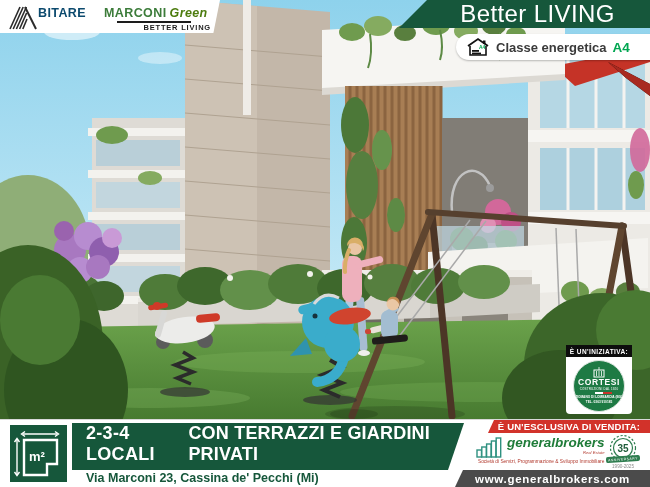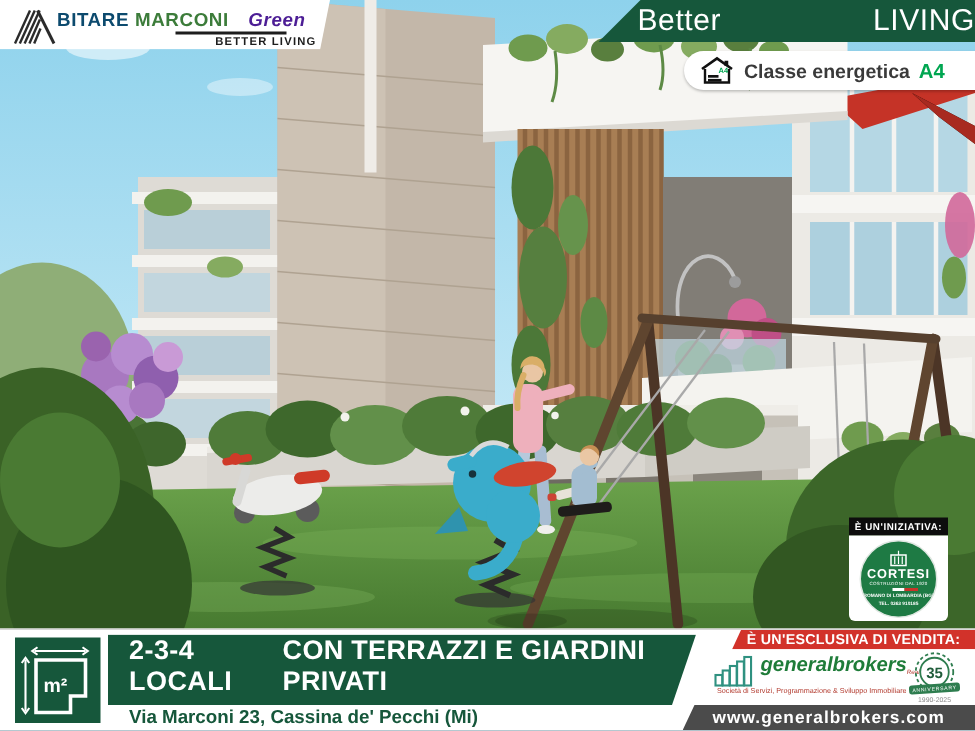--- a/index.html
+++ b/index.html
@@ -17,30 +17,30 @@
   body{font-family:"Liberation Sans",sans-serif;background:#888;}
   .poster{position:relative;width:650px;height:487px;overflow:hidden;background:#bfe3f2;margin:0 auto;}
   .scene{position:absolute;left:0;top:0;}
 
   
   .logo-bar{position:absolute;left:0;top:0;width:220px;height:33px;background:#fff;
     clip-path:polygon(0 0,100% 0,97% 100%,0 100%);}
   .logo-a{position:absolute;left:8px;top:3px;}
   .logo-text-row{position:absolute;left:38px;top:6px;white-space:nowrap;font-size:12.5px;font-weight:bold;letter-spacing:.4px;}
   .logo-part1{color:#0c4a6e;}
-  .logo-part2{color:var(--logo-green);margin-left:4px;}
-  .logo-part3{color:#4c1d95;font-style:italic;font-weight:600;margin-left:13px;}
+  .logo-part2{color:var(--logo-green);margin-left:18px;}
+  .logo-part3{color:#4d7c0f;font-style:italic;font-weight:600;margin-left:3px;}
   .logo-rule{position:absolute;left:117px;top:21px;width:74px;height:1.5px;background:#1d1d1d;}
   .logo-tagline{position:absolute;top:23px;left:117px;width:74px;text-align:right;font-size:7.5px;font-weight:bold;color:#1d1d1d;letter-spacing:.8px;margin-left:20px;}
 
   
   .ribbon{position:absolute;left:395px;top:0;width:255px;height:28px;background:var(--green-dark);
     clip-path:polygon(32px 0,100% 0,100% 100%,4px 100%);
-    display:flex;align-items:center;justify-content:space-between;padding-left:30px;
-    color:#fff;font-size:20px;letter-spacing:.4px;white-space:nowrap;}
+    display:flex;align-items:center;justify-content:center;padding-left:30px;
+    color:#fff;font-size:24px;letter-spacing:.4px;white-space:nowrap;}
   .ribbon .w1{font-weight:400;}
   .ribbon .w2{font-weight:400;margin-left:7px;}
 
   
   .energy-badge{position:absolute;left:456px;top:34px;width:200px;height:26px;background:#fff;
     border-radius:13px 0 0 13px;display:flex;align-items:center;gap:6px;padding-left:10px;
     box-shadow:0 1px 2px rgba(0,0,0,.25);}
   .energy-label{font-size:13px;font-weight:700;color:#3a3a3a;white-space:nowrap;}
   .energy-class{font-size:13.5px;font-weight:800;color:var(--a4-green);}
 
@@ -66,21 +66,21 @@
   .headline-l1{font-size:18px;font-weight:800;line-height:21px;letter-spacing:.3px;}
   .headline-l2{font-size:18px;font-weight:800;line-height:21px;letter-spacing:.2px;}
   .street-address{position:absolute;left:86px;top:471px;font-size:12.5px;font-weight:800;color:var(--green-dark);}
 
   .red-banner{position:absolute;left:488px;top:420px;width:162px;height:13px;background:var(--red);
     clip-path:polygon(6px 0,100% 0,100% 100%,0 100%);
     display:flex;align-items:center;justify-content:center;
     color:#fff;font-size:9.5px;font-weight:800;letter-spacing:.2px;white-space:nowrap;}
   .gb-area{position:absolute;left:470px;top:433px;width:180px;height:37px;background:#fff;}
   .gb-logo-row{position:absolute;left:6px;top:3px;display:flex;align-items:flex-start;gap:3px;}
-  .gb-name-wrap{display:flex;flex-direction:row;align-items:flex-end;}
+  .gb-name-wrap{display:flex;flex-direction:column;align-items:flex-end;}
   .gb-name{font-size:13.5px;font-weight:800;font-style:italic;color:var(--agency-green);line-height:14px;white-space:nowrap;}
   .gb-sub{font-size:4.2px;font-style:italic;color:var(--agency-red);line-height:5px;}
   .gb-tagline{position:absolute;left:8px;top:26px;width:145px;font-size:4.8px;color:var(--agency-red);white-space:nowrap;}
   .badge35{position:absolute;left:132px;top:0px;width:42px;height:37px;}
   .www-bar{position:absolute;left:455px;top:470px;width:195px;height:17px;background:var(--www-gray);
     clip-path:polygon(8px 0,100% 0,100% 100%,0 100%);
     display:flex;align-items:center;justify-content:center;
     color:#fff;font-size:11.5px;font-weight:800;letter-spacing:.7px;white-space:nowrap;}
 </style>
 </head>

